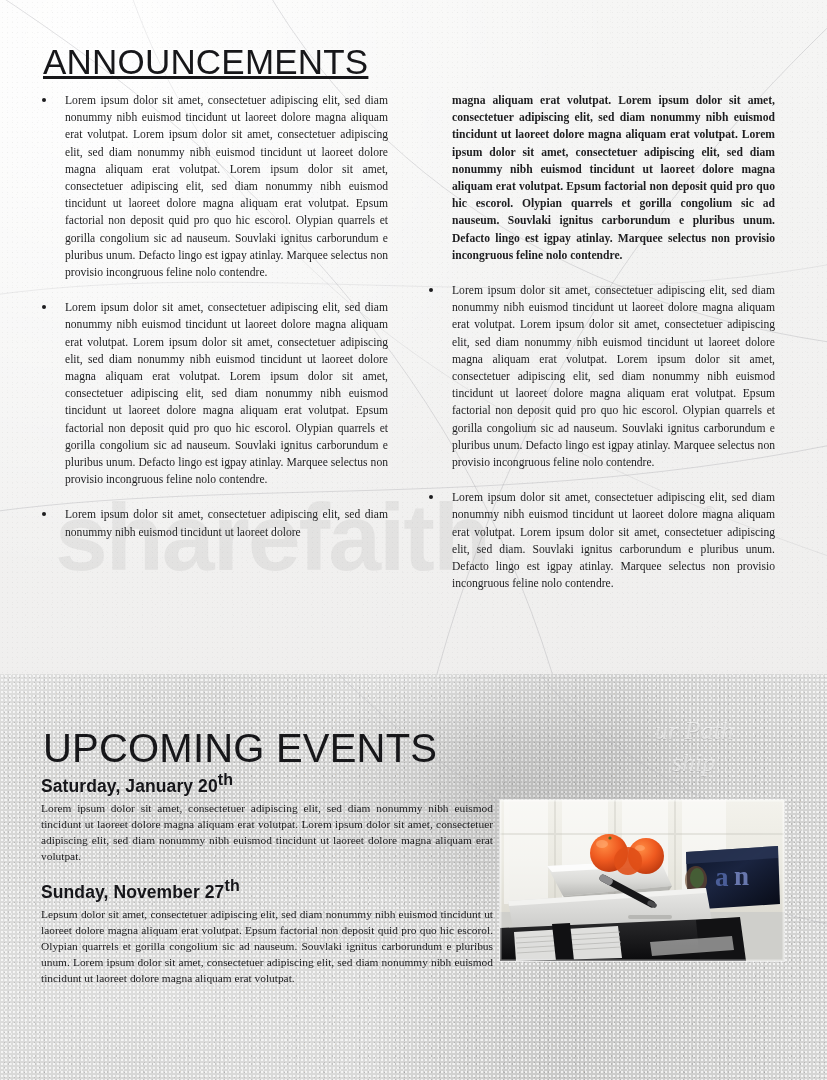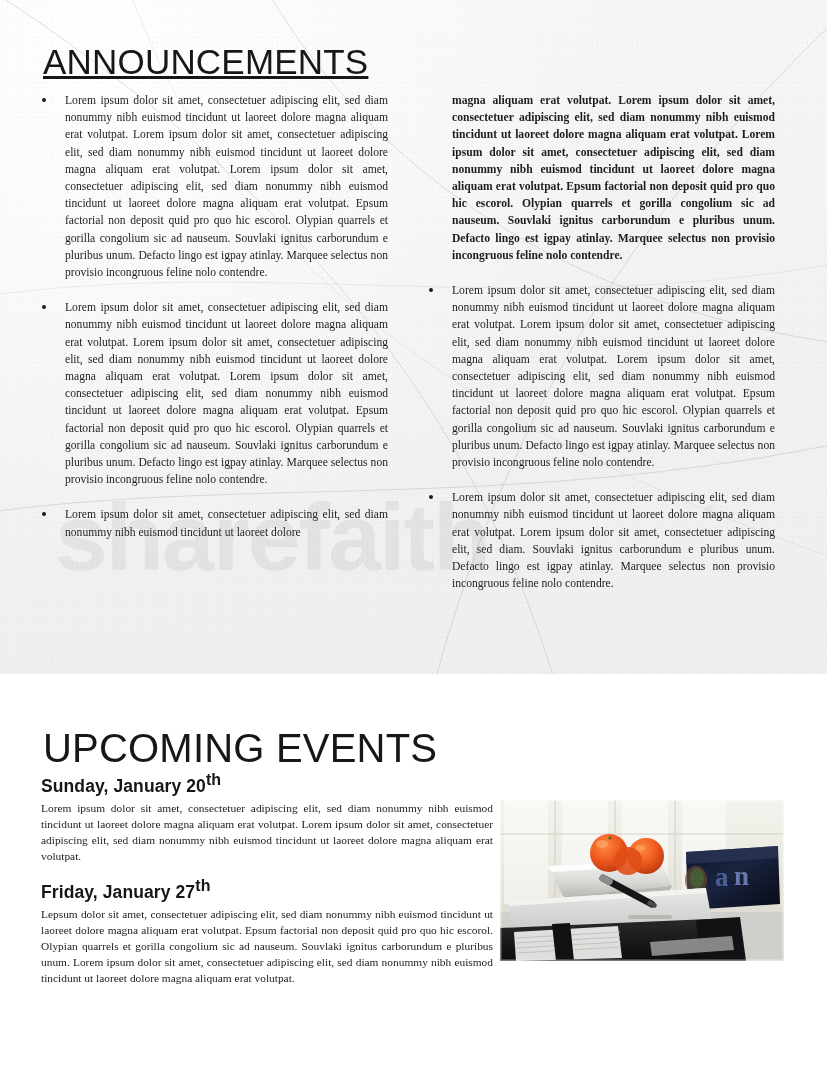--- a/index.html
+++ b/index.html
@@ -228,33 +228,47 @@
       <p class="bullet-item">Lorem ipsum dolor sit amet, consectetuer adipiscing elit, sed diam nonummy nibh euismod tincidunt ut laoreet dolore magna aliquam erat volutpat. Lorem ipsum dolor sit amet, consectetuer adipiscing elit, sed diam nonummy nibh euismod tincidunt ut laoreet dolore magna aliquam erat volutpat. Lorem ipsum dolor sit amet, consectetuer adipiscing elit, sed diam nonummy nibh euismod tincidunt ut laoreet dolore magna aliquam erat volutpat. Epsum factorial non deposit quid pro quo hic escorol. Olypian quarrels et gorilla congolium sic ad nauseum. Souvlaki ignitus carborundum e pluribus unum. Defacto lingo est igpay atinlay. Marquee selectus non provisio incongruous feline nolo contendre.</p>
       <p class="bullet-item">Lorem ipsum dolor sit amet, consectetuer adipiscing elit, sed diam nonummy nibh euismod tincidunt ut laoreet dolore magna aliquam erat volutpat. Lorem ipsum dolor sit amet, consectetuer adipiscing elit, sed diam. Souvlaki ignitus carborundum e pluribus unum. Defacto lingo est igpay atinlay. Marquee selectus non provisio incongruous feline nolo contendre.</p>
     </div>
 
     <svg class="watermark" viewBox="0 0 720 140">
       <text class="wm-word" x="0" y="100">sharefaith</text>
       <text class="wm-reg" x="648" y="48">®</text>
     </svg>
   </section>
 
+  <section class="panel-events">
+    <div class="concrete-noise"></div>
+    <div class="concrete-shade"></div>
+
+    <div class="emboss-text" style="left:655px; top:42px; font-size:26px;">ur Path</div>
+    <div class="emboss-text" style="left:672px; top:74px; font-size:26px;">ship</div>
+
+    <svg class="curve-layer" width="827" height="406" viewBox="0 0 827 406" aria-hidden="true">
+      <g fill="none" stroke="rgba(170,170,175,0.30)" stroke-width="1">
+        <path d="M 520 -30 C 560 40, 640 100, 760 150"></path>
+        <path d="M 300 -40 C 430 100, 560 190, 827 250"></path>
+      </g>
+    </svg>
+  </section>
 
   <h2 class="section-title" id="title-events">UPCOMING EVENTS</h2>
 
   <div class="event-block" id="event-1">
     <div class="event-date">
-      <span>Sunday, January 20</span><sup>th</sup>
+      <span>Saturday, January 20</span><sup>th</sup>
     </div>
     <p class="event-body">Lorem ipsum dolor sit amet, consectetuer adipiscing elit, sed diam nonummy nibh euismod tincidunt ut laoreet dolore magna aliquam erat volutpat. Lorem ipsum dolor sit amet, consectetuer adipiscing elit, sed diam nonummy nibh euismod tincidunt ut laoreet dolore magna aliquam erat volutpat.</p>
   </div>
 
   <div class="event-block" id="event-2">
     <div class="event-date">
-      <span>Friday, January 27</span><sup>th</sup>
+      <span>Sunday, November 27</span><sup>th</sup>
     </div>
     <p class="event-body">Lepsum dolor sit amet, consectetuer adipiscing elit, sed diam nonummy nibh euismod tincidunt ut laoreet dolore magna aliquam erat volutpat. Epsum factorial non deposit quid pro quo hic escorol. Olypian quarrels et gorilla congolium sic ad nauseum. Souvlaki ignitus carborundum e pluribus unum. Lorem ipsum dolor sit amet, consectetuer adipiscing elit, sed diam nonummy nibh euismod tincidunt ut laoreet dolore magna aliquam erat volutpat.</p>
   </div>
 
   <figure class="event-photo">
     <svg class="photo-scene" viewBox="0 0 284 161" preserveAspectRatio="none" aria-hidden="true">
       <defs>
         <linearGradient id="bgWin" x1="0" y1="0" x2="0" y2="1">
           <stop offset="0%" stop-color="#f3f2ec"></stop>
           <stop offset="55%" stop-color="#ebeae2"></stop>

